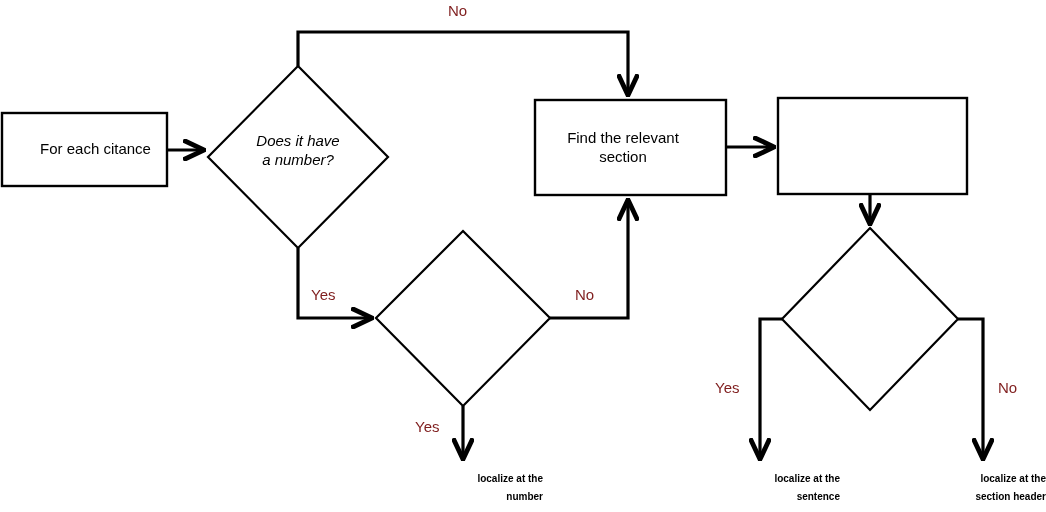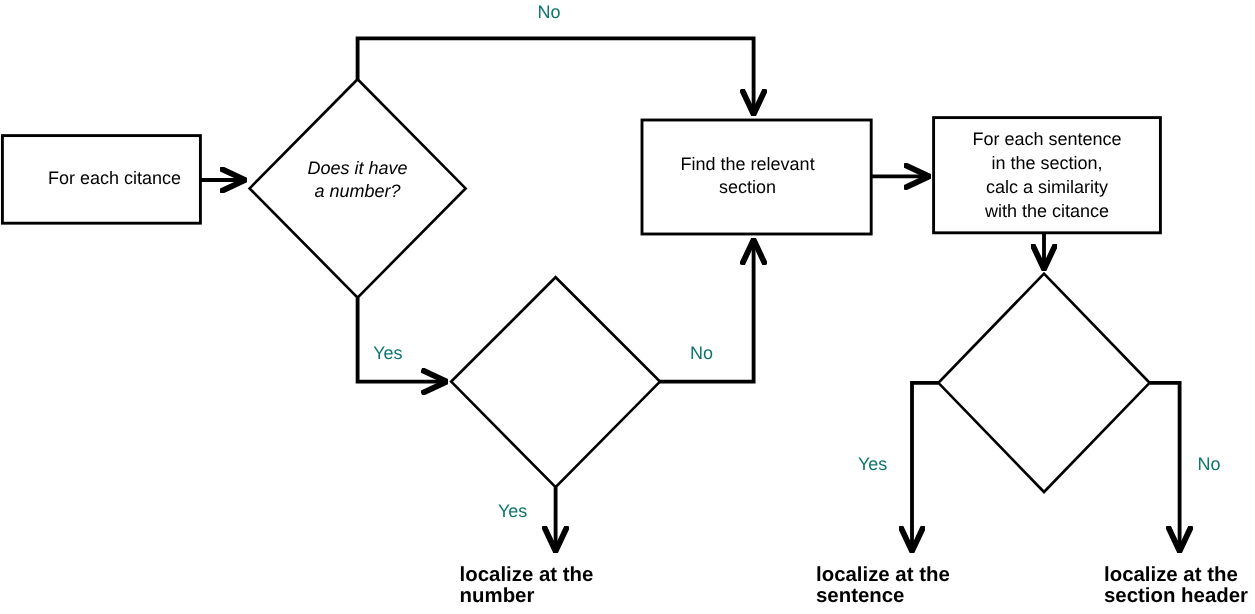--- a/index.html
+++ b/index.html
@@ -44,35 +44,35 @@
     text-align: center;
     color: #000000;
     font-size: 15px;
     line-height: 19px;
     font-family: "Liberation Sans", sans-serif;
     white-space: pre-line;
     pointer-events: none;
   }
   .edge-label {
     position: absolute;
-    color: #0f766e;
+    color: #7f1d1d;
     font-size: 15px;
     line-height: 17px;
     font-family: "Liberation Sans", sans-serif;
     text-align: center;
     white-space: nowrap;
   }
   .terminal-text {
     position: absolute;
     color: #000000;
-    font-size: 17px;
+    font-size: 10px;
     line-height: 18px;
     font-weight: bold;
     font-family: "Liberation Sans", sans-serif;
-    text-align: left;
+    text-align: right;
     white-space: pre-line;
   }
 </style>
 </head>
 <body>
 
 <div id="canvas">
 
   <svg id="flow-svg" viewBox="0 0 1046 512">
     <defs>
@@ -114,24 +114,20 @@
 
   <div class="node-text" style="left:2px; top:139px; width:187px;">For each citance</div>
 
   <div class="node-text" style="left:218px; top:131px; width:160px;font-style:italic;">Does it have
 a number?</div>
 
 
   <div class="node-text" style="left:535px; top:128px; width:176px;">Find the relevant
 section</div>
 
-  <div class="node-text" style="left:778px; top:107px; width:189px; line-height:20px;">For each sentence
-in the section,
-calc a similarity
-with the citance</div>
 
 
   <div class="edge-label" style="left:448px; top:2px;">No</div>
 
   <div class="edge-label" style="left:311px; top:286px;">Yes</div>
 
   <div class="edge-label" style="left:575px; top:286px;">No</div>
 
   <div class="edge-label" style="left:415px; top:418px;">Yes</div>
 

